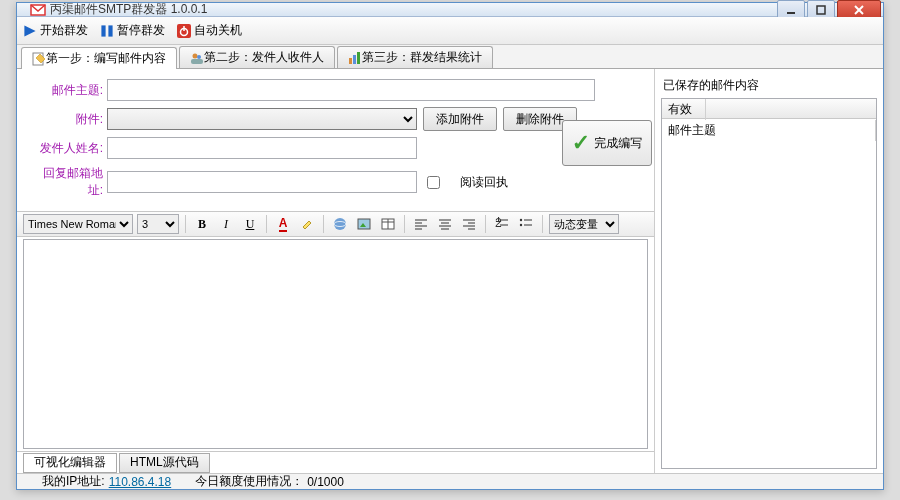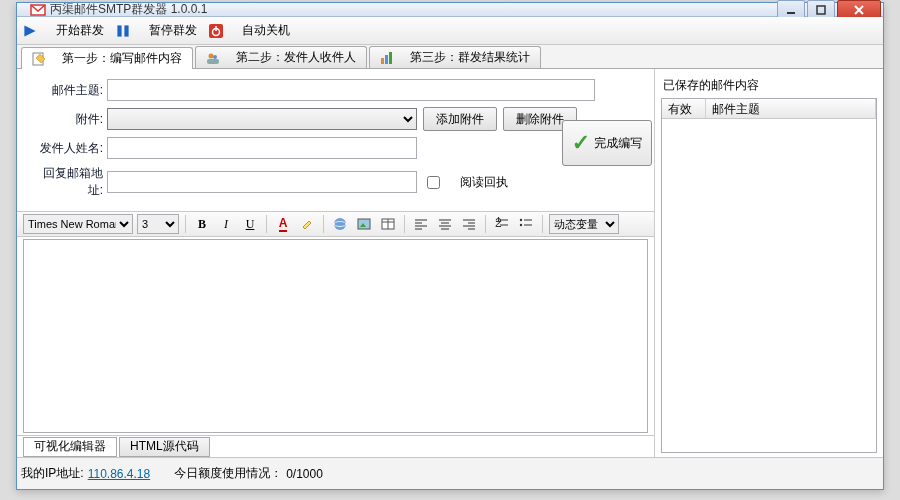--- a/index.html
+++ b/index.html
@@ -6,58 +6,58 @@
 body { background: #ddd; width: 900px; height: 500px; overflow: hidden; }
 .window { width: 868px; height: 488px; margin: 2px auto; background: #fff; border: 1px solid #5a8fc8; box-shadow: 0 2px 8px rgba(0,0,0,.2); display: flex; flex-direction: column; }
 .titlebar { height: 14px; background: linear-gradient(#f2f6fb,#d7e4f2); display: flex; align-items: center; padding: 0 0 0 13px; border-bottom: 1px solid #a5b9d4; }
 .titlebar .app-icon { width: 16px; height: 16px; margin-right: 4px; }
 .titlebar .title { flex: 1; color: #333; }
 .win-btns { display: flex; height: 20px; gap: 2px; margin-right: 2px; }
 .win-btn { width: 28px; height: 20px; background: linear-gradient(#e8eef7,#c9d7ea); border: 1px solid #8aa5c7; border-radius: 2px; display: flex; align-items: center; justify-content: center; cursor: pointer; }
 .win-btn.close { background: linear-gradient(#ea6a59,#c8402f); border-color: #a03020; width: 44px; }
 .win-btn svg { width: 10px; height: 10px; }
 .toolbar { height: 28px; background: linear-gradient(#fdfdfd,#ebebeb); border-bottom: 1px solid #c8c8c8; display: flex; align-items: center; padding: 0 6px; gap: 12px; }
-.tool-item { display: flex; align-items: center; gap: 19px; cursor: pointer; }
+.tool-item { display: flex; align-items: center; gap: 3px; cursor: pointer; }
 .tool-item .ico { width: 14px; height: 14px; display: flex; align-items: center; justify-content: center; }
 .tabstrip { height: 24px; background: #f3f3f3; border-bottom: 1px solid #a9a9a9; display: flex; align-items: flex-end; padding-left: 4px; }
-.tab { height: 22px; padding: 0 10px; border: 1px solid #a9a9a9; border-bottom: none; background: linear-gradient(#fafafa,#e4e4e4); margin-right: 2px; display: flex; align-items: center; gap: 16px; cursor: pointer; border-radius: 3px 3px 0 0; }
+.tab { height: 22px; padding: 0 10px; border: 1px solid #a9a9a9; border-bottom: none; background: linear-gradient(#fafafa,#e4e4e4); margin-right: 2px; display: flex; align-items: center; gap: 0; cursor: pointer; border-radius: 3px 3px 0 0; }
 .tab.active { background: #fff; position: relative; top: 1px; }
 .tab .ico { width: 14px; height: 14px; }
 .main { flex: 1; display: flex; overflow: hidden; }
 .left { flex: 1; display: flex; flex-direction: column; border-right: 1px solid #ccc; overflow: hidden; }
 .form-area { padding: 10px 12px 6px 12px; }
 .form-row { display: flex; align-items: center; margin-bottom: 6px; }
-.form-row label { width: 78px; text-align: right; padding-right: 4px; color: #0f172a; }
+.form-row label { width: 78px; text-align: right; padding-right: 4px; color: #a21caf; }
 .form-row input[type=text] { height: 22px; border: 1px solid #abadb3; padding: 0 4px; }
 .form-row .subject { width: 488px; }
 .form-row .attach-sel { width: 310px; height: 22px; border: 1px solid #7a7a7a; background: linear-gradient(#f6f6f6,#e6e6e6); }
 .btn { height: 24px; padding: 0 12px; background: linear-gradient(#f7f7f7,#e1e1e1); border: 1px solid #8e8e8e; border-radius: 2px; cursor: pointer; margin-left: 6px; }
 .form-row .sender { width: 310px; }
 .form-row .reply { width: 310px; }
 .cb-row { display: inline-flex; align-items: center; margin-left: 10px; }
 .done-btn { position: absolute; right: 248px; top: 120px; width: 90px; height: 46px; border: 1px solid #8e8e8e; border-radius: 3px; background: linear-gradient(#fafafa,#e6e6e6); display: flex; align-items: center; justify-content: center; gap: 4px; cursor: pointer; }
 .done-btn .chk { color: #3fa136; font-size: 22px; font-weight: bold; }
 .editor-bar { height: 26px; border-top: 1px solid #c8c8c8; border-bottom: 1px solid #c8c8c8; background: linear-gradient(#fcfcfc,#ececec); display: flex; align-items: center; padding: 0 6px; gap: 4px; }
 .editor-bar select { height: 20px; border: 1px solid #abadb3; font-size: 11px; }
 .eb-btn { width: 20px; height: 20px; display: flex; align-items: center; justify-content: center; border: 1px solid transparent; cursor: pointer; font-family: "Times New Roman", serif; }
 .eb-sep { width: 1px; height: 18px; background: #c8c8c8; margin: 0 2px; }
 .editor-body { flex: 1; border: 1px solid #abadb3; margin: 2px 6px 2px 6px; background: #fff; overflow: auto; }
 .editor-tabs { height: 22px; display: flex; padding-left: 6px; border-top: 1px solid #c8c8c8; align-items: center; }
 .etab { height: 20px; padding: 0 10px; border: 1px solid #a9a9a9; background: linear-gradient(#f6f6f6,#e3e3e3); margin-right: 2px; display: flex; align-items: center; cursor: pointer; }
 .etab.active { background: #fff; }
 .right { width: 228px; display: flex; flex-direction: column; padding: 4px 6px; }
 .right-title { font-weight: normal; margin: 4px 0 4px 2px; }
 .saved-list { flex: 1; border: 1px solid #abadb3; background: #fff; display: flex; flex-direction: column; }
-.saved-head { height: 20px; background: linear-gradient(#fcfcfc,#e9e9e9); border-bottom: 1px solid #c8c8c8; display: flex; }
+.saved-head { height: 20px; background: linear-gradient(#fcfcfc,#e9e9e9); border-bottom: 1px solid #c8c8c8; display: flex; flex-direction: column; }
 .saved-head .col { padding: 2px 6px; border-right: 1px solid #d0d0d0; }
 .saved-head .col.c1 { width: 44px; }
 .saved-head .col.c2 { flex: 1; }
 .saved-actions { height: 24px; display: flex; align-items: center; justify-content: center; gap: 14px; margin-top: 4px; }
 .saved-actions .act { display: flex; align-items: center; gap: 3px; cursor: pointer; }
-.statusbar { height: 32px; border-top: 1px solid #c8c8c8; background: #f3f3f3; display: flex; align-items: center; padding: 0 4px; gap: 4px; }
+.statusbar { height: 16px; border-top: 1px solid #c8c8c8; background: #f3f3f3; display: flex; align-items: center; padding: 0 25px; gap: 4px; }
 .statusbar a { color: #0369a1; text-decoration: underline; }
 </style>
 </head>
 <body>
 
 <div class="window">
 
   <div class="titlebar">
     <span class="app-icon">
       <svg viewBox="0 0 16 16">

